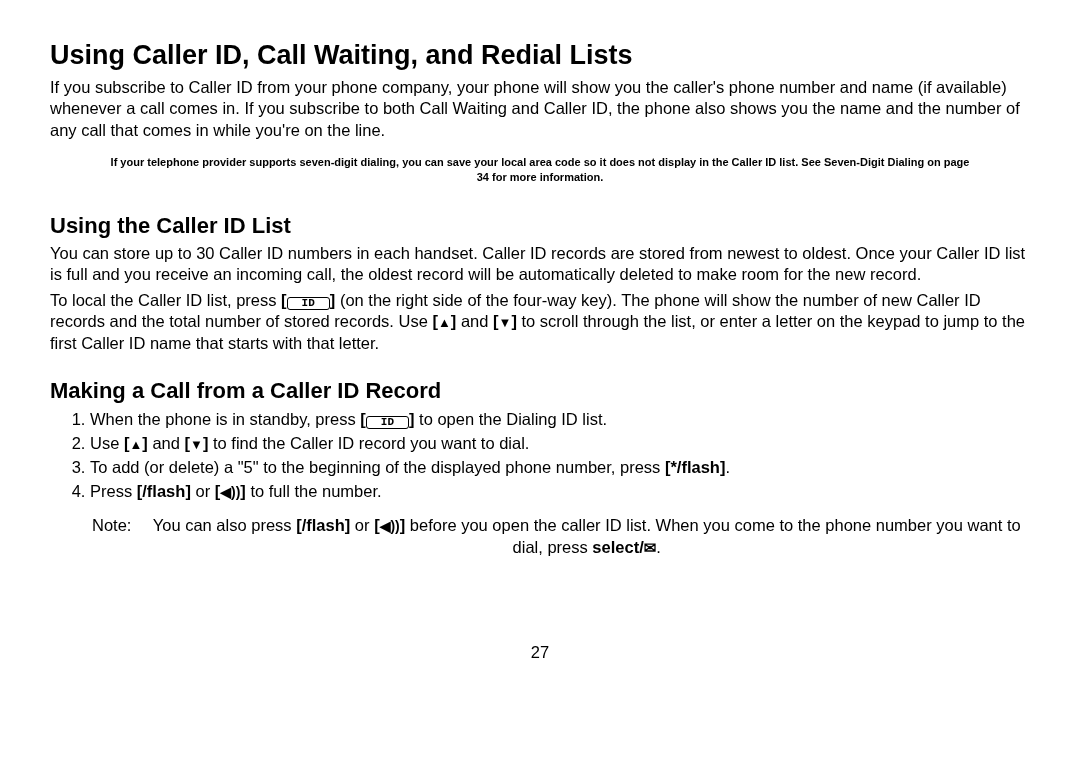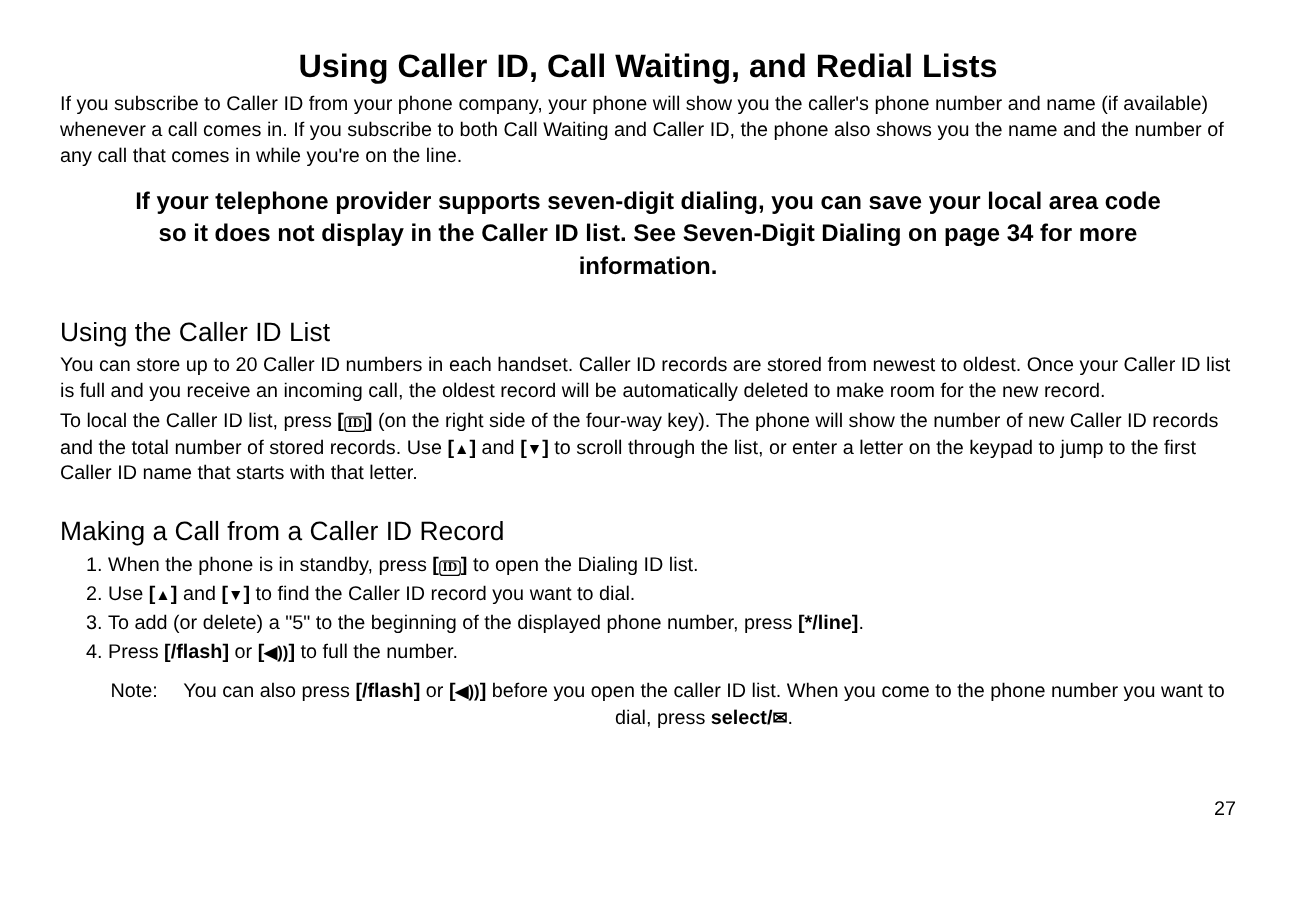--- a/index.html
+++ b/index.html
@@ -8,37 +8,36 @@
       padding: 40px 50px;
       width: 1080px;
       box-sizing: border-box;
       color: #000;
       background: #fff;
     }
     h1 {
       font-size: 27px;
       font-weight: bold;
       margin: 0 0 6px 0;
-      text-align: center;
     }
     h2 {
       font-size: 22px;
-      font-weight: normal;
+      font-weight: bold;
       margin: 24px 0 4px 0;
     }
     p {
       font-size: 16.5px;
       line-height: 1.3;
       margin: 4px 0;
     }
     .note-block {
       font-weight: bold;
       text-align: center;
       margin: 14px 60px 28px 60px;
-      font-size: 20px;
+      font-size: 11px;
       line-height: 1.35;
     }
     ol {
       margin: 4px 0 4px 20px;
       padding: 0 0 0 20px;
       font-size: 16.5px;
       line-height: 1.4;
     }
     ol li {
       margin: 1px 0;
@@ -52,34 +51,34 @@
     }
     .note-label {
       flex: 0 0 auto;
       margin-right: 12px;
     }
     .note-text {
       flex: 1;
       text-align: center;
     }
     .page-num {
-      text-align: right;
+      text-align: center;
       font-size: 16.5px;
-      margin-top: 56px;
+      margin-top: 84px;
     }
     .icon-box {
       display: inline-block;
       border: 1.5px solid #000;
       border-radius: 3px;
       font-size: 11px;
       font-weight: bold;
-      padding: 0 2px;
+      padding: 0 14px;
       line-height: 1;
       vertical-align: baseline;
-      font-family: Liberation Serif, serif;
+      font-family: Liberation Mono, monospace;
     }
     .icon-arrow {
       display: inline-block;
       vertical-align: middle;
       font-size: 13px;
       line-height: 1;
     }
     .icon-speaker {
       display: inline-block;
       vertical-align: middle;
@@ -96,21 +95,21 @@
 <body>
 
 <h1>Using Caller ID, Call Waiting, and Redial Lists</h1>
 
 <p>If you subscribe to Caller ID from your phone company, your phone will show you the caller's phone number and name (if available) whenever a call comes in. If you subscribe to both Call Waiting and Caller ID, the phone also shows you the name and the number of any call that comes in while you're on the line.</p>
 
 <p class="note-block">If your telephone provider supports seven-digit dialing, you can save your local area code so it does not display in the Caller ID list. See Seven-Digit Dialing on page 34 for more information.</p>
 
 <h2>Using the Caller ID List</h2>
 
-<p>You can store up to 20 Caller ID numbers in each handset. Caller ID records are stored from newest to oldest. Once your Caller ID list is full and you receive an incoming call, the oldest record will be automatically deleted to make room for the new record.</p>
+<p>You can store up to 30 Caller ID numbers in each handset. Caller ID records are stored from newest to oldest. Once your Caller ID list is full and you receive an incoming call, the oldest record will be automatically deleted to make room for the new record.</p>
 
 <p>
   <span>To local the Caller ID list, press </span>
   <b>[<span class="icon-box">ID</span>]</b>
   <span> (on the right side of the four-way key). The phone will show the number of new Caller ID records and the total number of stored records. Use </span>
   <b>[<span class="icon-arrow">▲</span>]</b>
   <span> and </span>
   <b>[<span class="icon-arrow">▼</span>]</b>
   <span>  to scroll through the list, or enter a letter on the keypad to jump to the first Caller ID name that starts with that letter.</span>
 </p>
@@ -125,21 +124,21 @@
   </li>
   <li>
     <span>Use </span>
     <b>[<span class="icon-arrow">▲</span>]</b>
     <span> and </span>
     <b>[<span class="icon-arrow">▼</span>]</b>
     <span> to find the Caller ID record you want to dial.</span>
   </li>
   <li>
     <span>To add (or delete) a "5" to the beginning of the displayed phone number, press </span>
-    <b>[<span>*/line</span>]</b><span>.</span>
+    <b>[<span>*/flash</span>]</b><span>.</span>
   </li>
   <li>
     <span>Press </span>
     <b>[<span>/flash</span>]</b>
     <span> or </span>
     <b>[<span class="icon-speaker">◀))</span>]</b>
     <span> to full the number.</span>
   </li>
 </ol>
 

